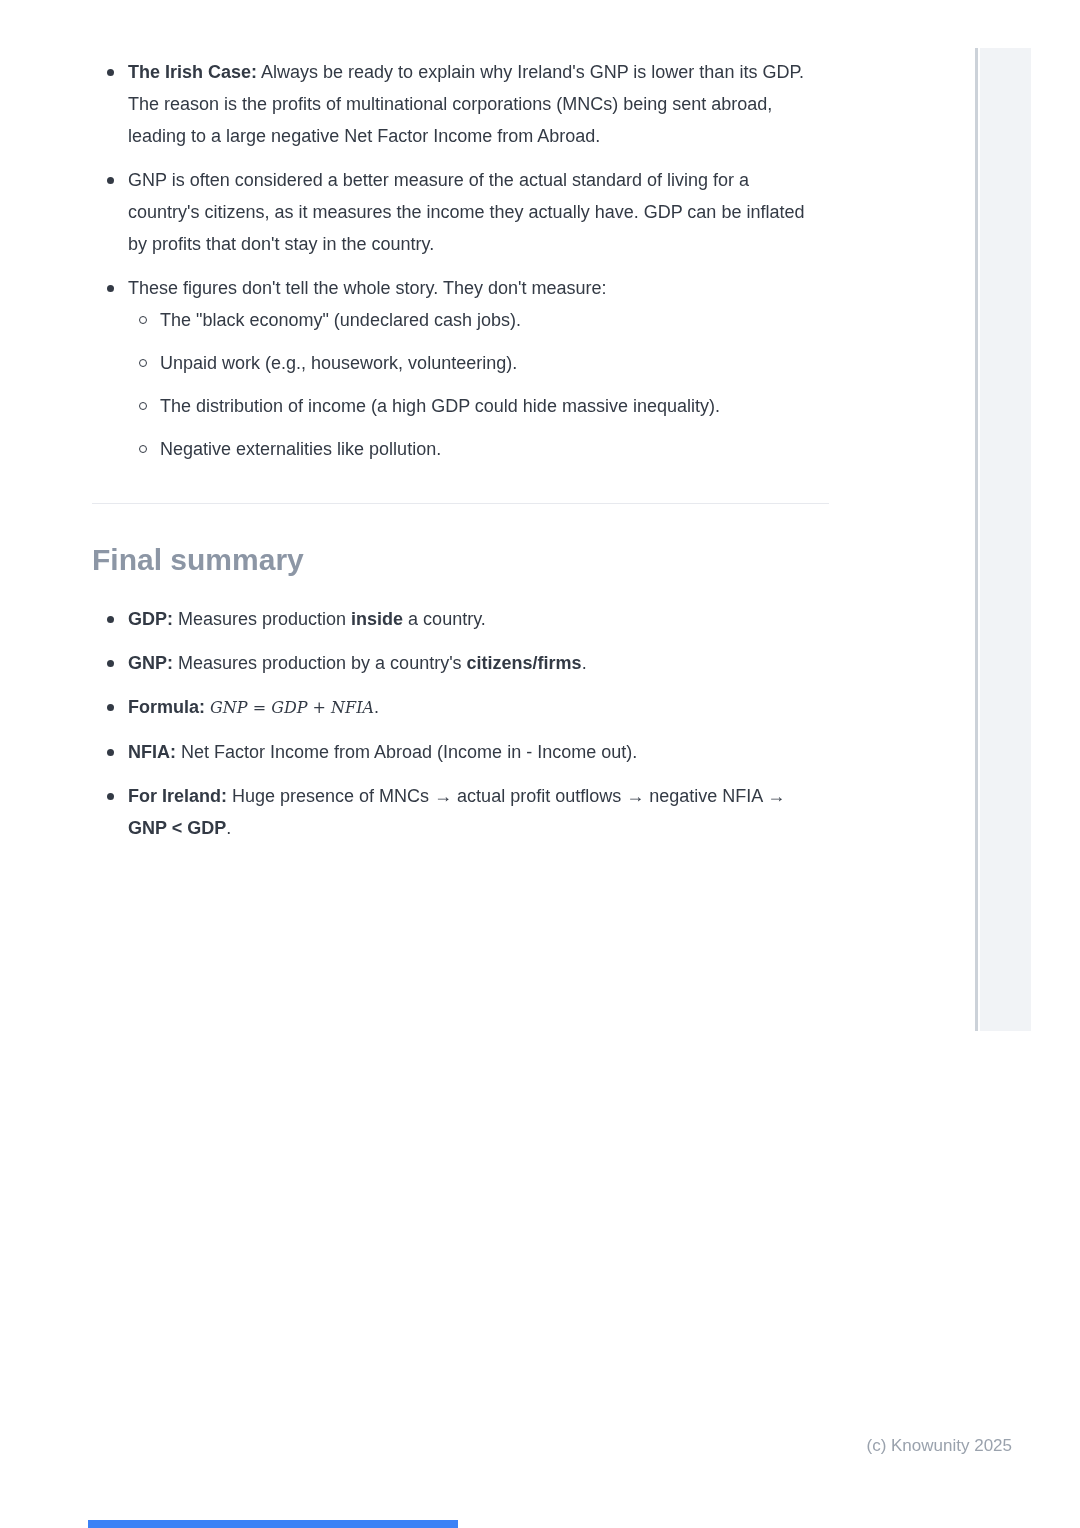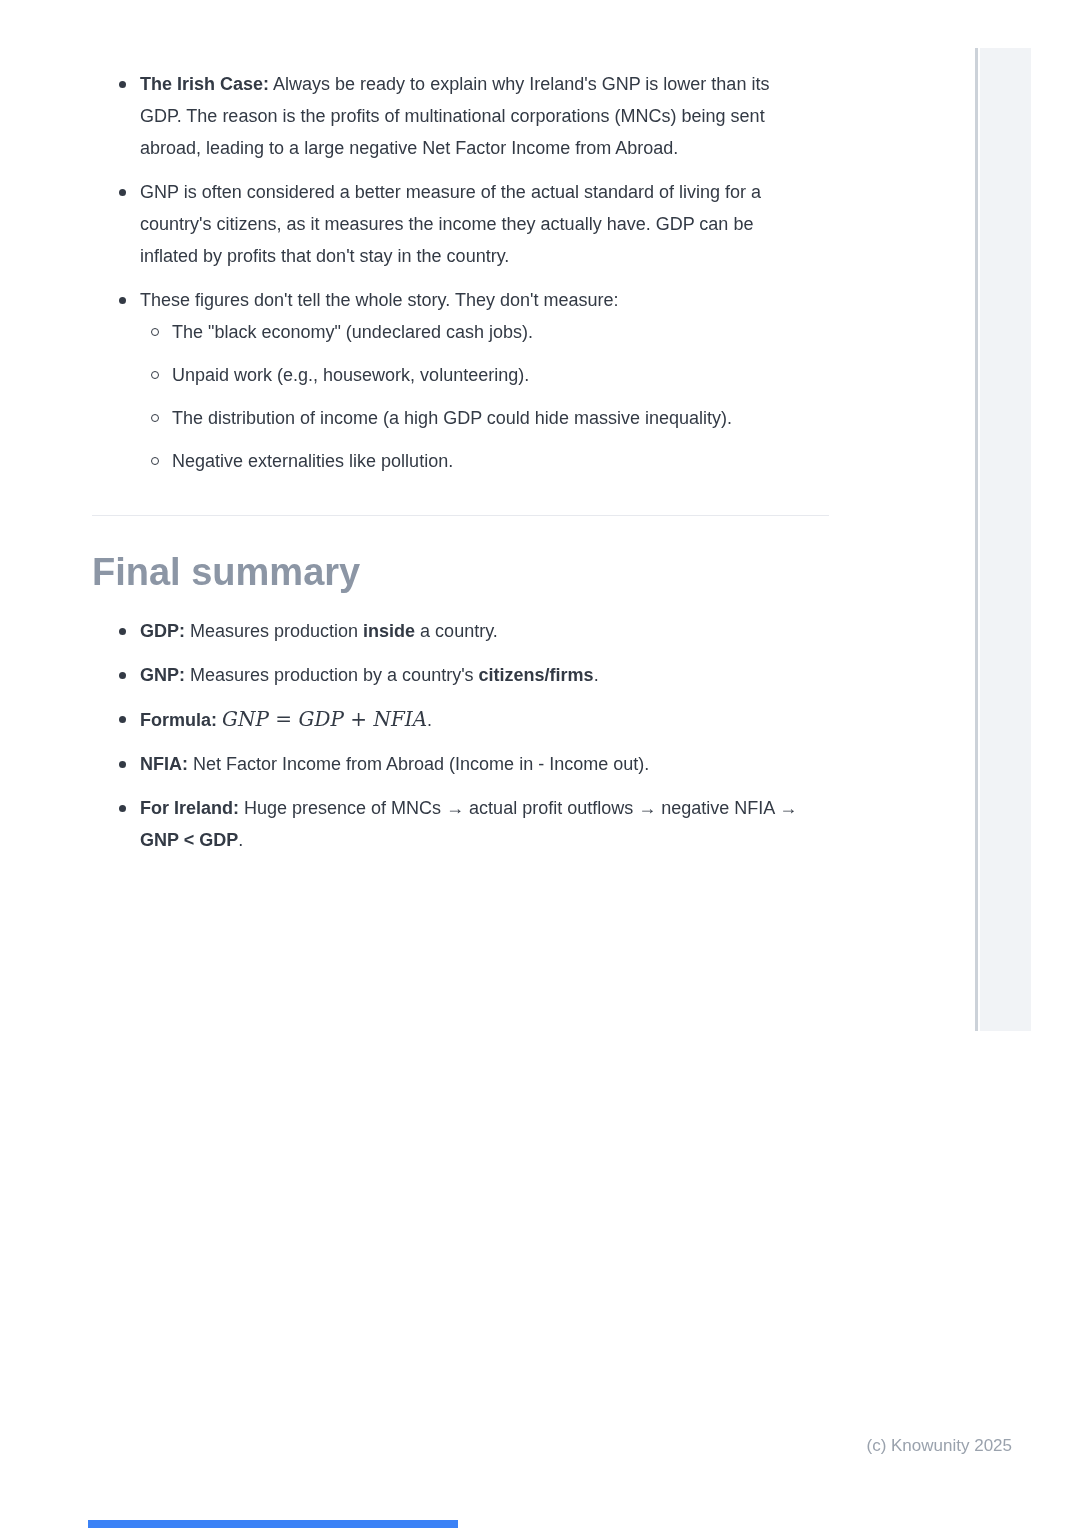--- a/index.html
+++ b/index.html
@@ -17,21 +17,21 @@
   .content {
     position: absolute;
     left: 92px;
     top: 52px;
     width: 737px;
     color: #333a45;
     font-size: 18px;
     line-height: 32px;
   }
 
-  ul.blist { list-style: none; margin: 16px; padding: 0; }
+  ul.blist { list-style: none; margin: 4px; padding: 0; }
   ul.blist > li { display: flex; align-items: flex-start; }
   ul.blist > li + li { margin-top: 12px; }
 
   .bullet {
     flex: 0 0 32px;
     position: relative;
     height: 32px;
   }
   .bullet::after {
     content: "";
@@ -54,31 +54,31 @@
   .li-text { flex: 1 1 auto; min-width: 0; }
 
   ul.sublist { list-style: none; margin: 0; padding: 0; }
   ul.sublist > li { display: flex; align-items: flex-start; }
   ul.sublist > li + li { margin-top: 11px; }
 
   .seg.b { font-weight: 700; }
   .seg.math {
     font-family: "DejaVu Serif", serif;
     font-style: italic;
-    font-size: 20px;
+    font-size: 16px;
   }
 
   .divider {
     border: none;
     border-top: 1px solid #e7e9ee;
     margin: 38px 0 0 0;
   }
 
   .heading {
-    font-size: 38px;
+    font-size: 30px;
     line-height: 34px;
     font-weight: 700;
     color: #8c96a5;
     margin: 39px 0 26px 0;
   }
 
   .footer {
     position: absolute;
     top: 1438px;
     right: 68px;

